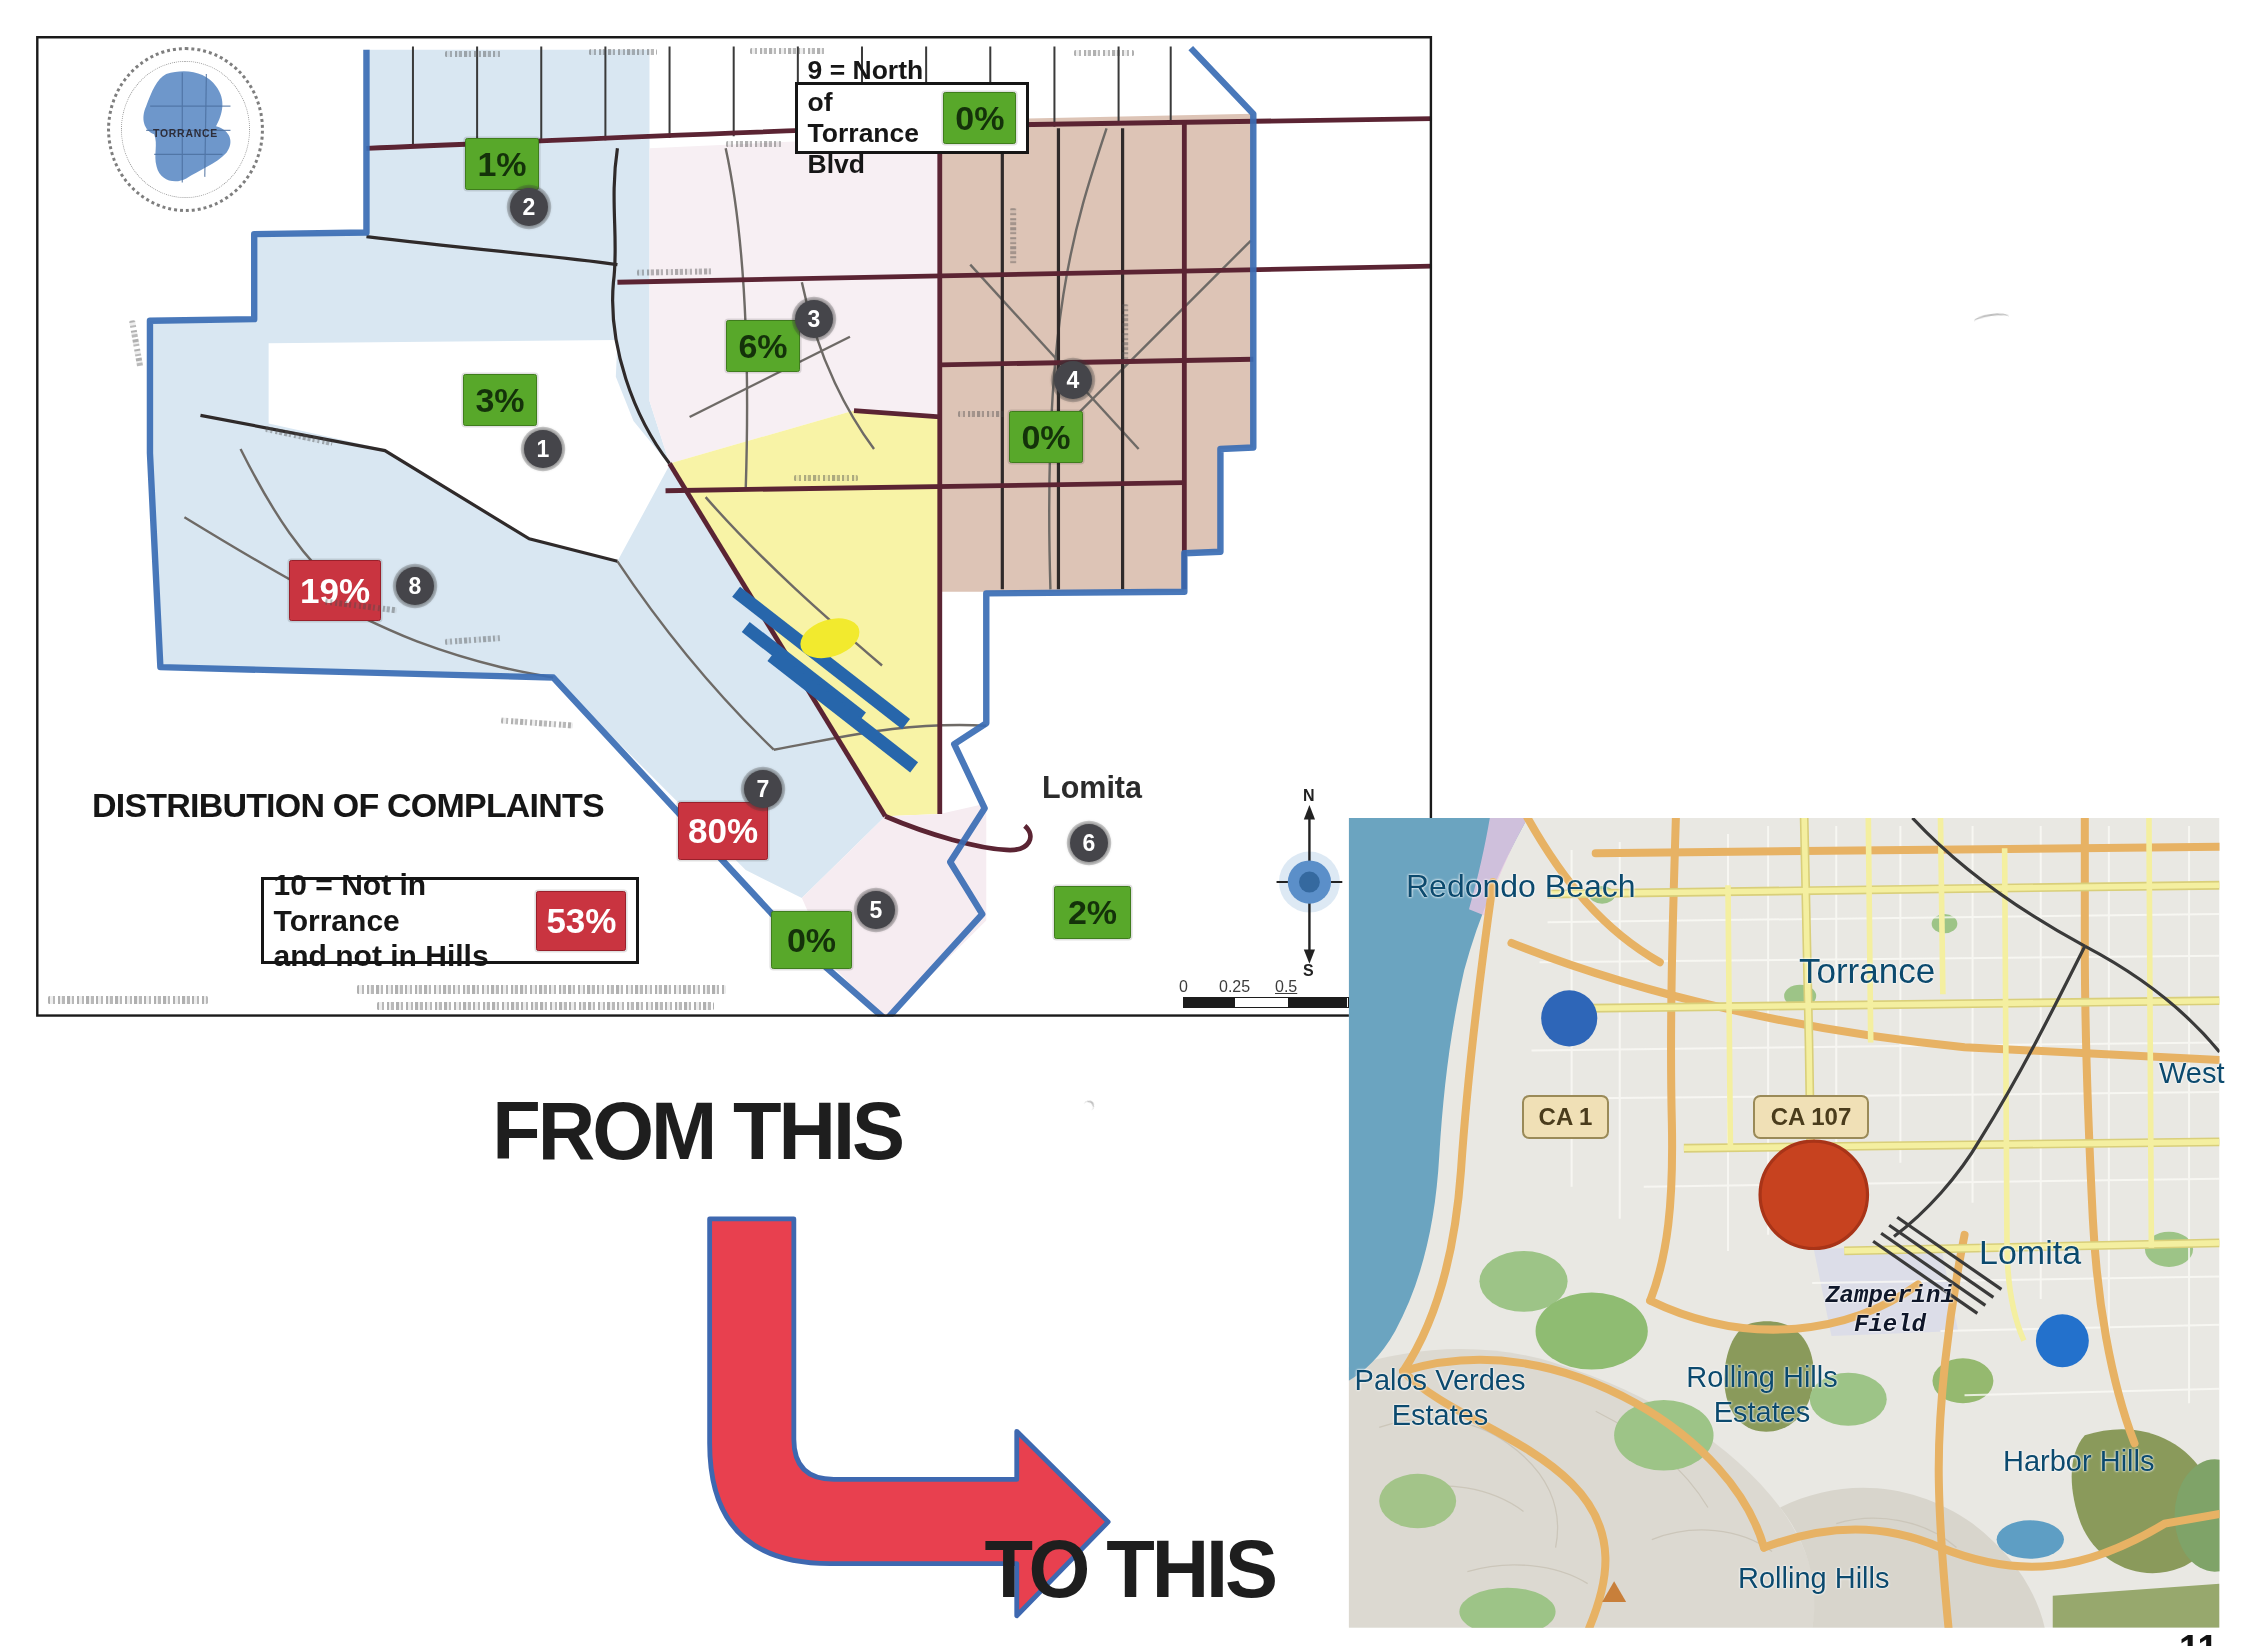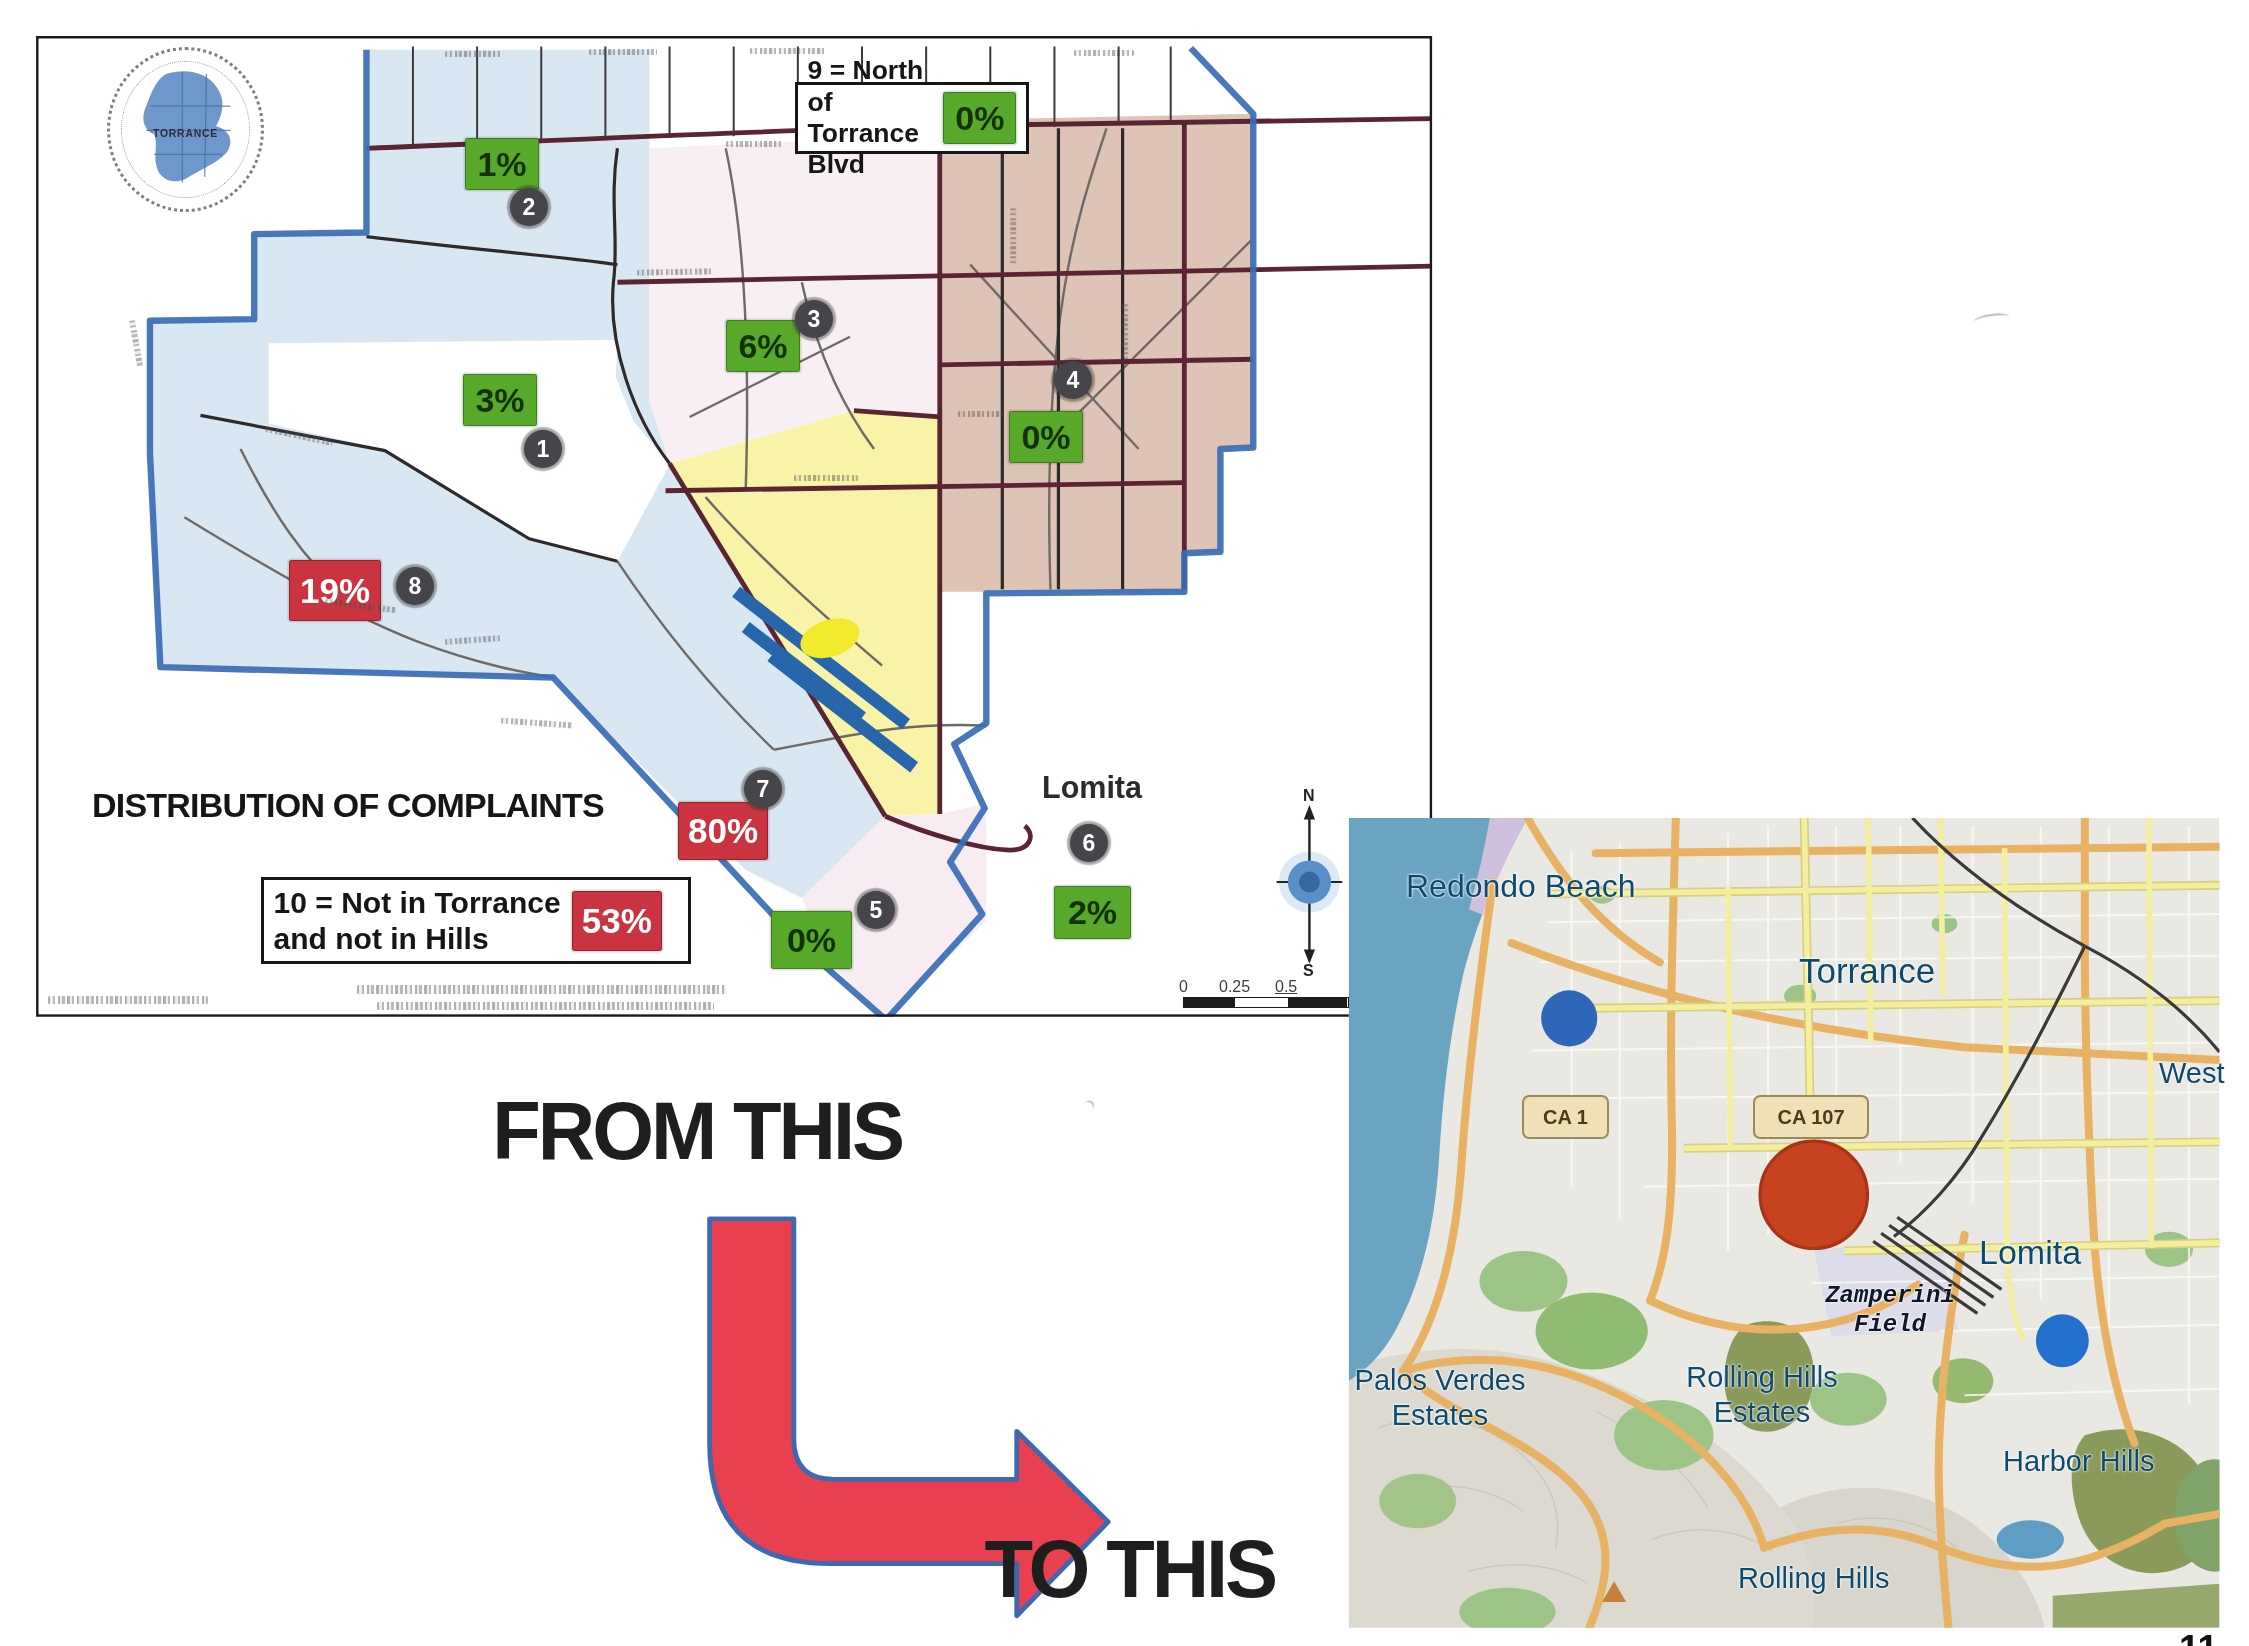--- a/index.html
+++ b/index.html
@@ -56,21 +56,21 @@
   }
   
   .osm-lbl{
     position:absolute;z-index:3;color:#0c4a6e;white-space:nowrap;
     text-shadow:0 0 2.4px #fff, 0 0 2.4px #fff;
   }
   .osm-lbl.two{text-align:center;white-space:normal;line-height:1.22;}
   .osm-italic{color:#0f172a;font-style:italic;font-weight:bold;font-family:Liberation Mono, monospace;}
   .shield{
     position:absolute;z-index:3;background:#f0e0b6;border:2.4px solid #9a8a58;border-radius:7.2px;
-    display:flex;align-items:center;justify-content:center;font-size:20px;color:#4a3c1c;font-weight:bold;
+    display:flex;align-items:center;justify-content:center;font-size:24px;color:#4a3c1c;font-weight:bold;
   }
   .page-num{position:absolute;z-index:3;font-weight:bold;color:#111;font-size:37px;}
 </style>
 </head>
 <body>
 
 <svg id="art" width="2250" height="1647" viewBox="0 0 2806 2054">
   <defs>
     <clipPath id="clipM1">
         <rect x="45" y="45" width="1741" height="1223"></rect>
@@ -292,21 +292,21 @@
 </div>
 
 <div class="notebox" style="left:795px;top:42px;width:234px;height:72px;margin-top:40px;">
   <div class="lines" style="font-size:26.5px;">
     <div>9 = North of</div>
     <div>Torrance Blvd</div>
   </div>
   <div class="badge green" style="position:static;width:71px;height:50px;flex:none;">0%</div>
 </div>
 
-<div class="notebox" style="left:261px;top:877px;width:430px;height:87px;">
+<div class="notebox" style="left:261px;top:877px;width:378px;height:87px;">
   <div class="lines" style="font-size:30px;">
     <div>10 = Not in Torrance</div>
     <div>and not in Hills</div>
   </div>
   <div class="badge red" style="position:static;width:88px;height:58px;flex:none;">53%</div>
 </div>
 
 <div class="badge green" style="left:465px;top:138px;width:72px;height:50px;">1%</div>
 <div class="badge green" style="left:726px;top:320px;width:72px;height:50px;">6%</div>
 <div class="badge green" style="left:463px;top:374px;width:72px;height:50px;">3%</div>

